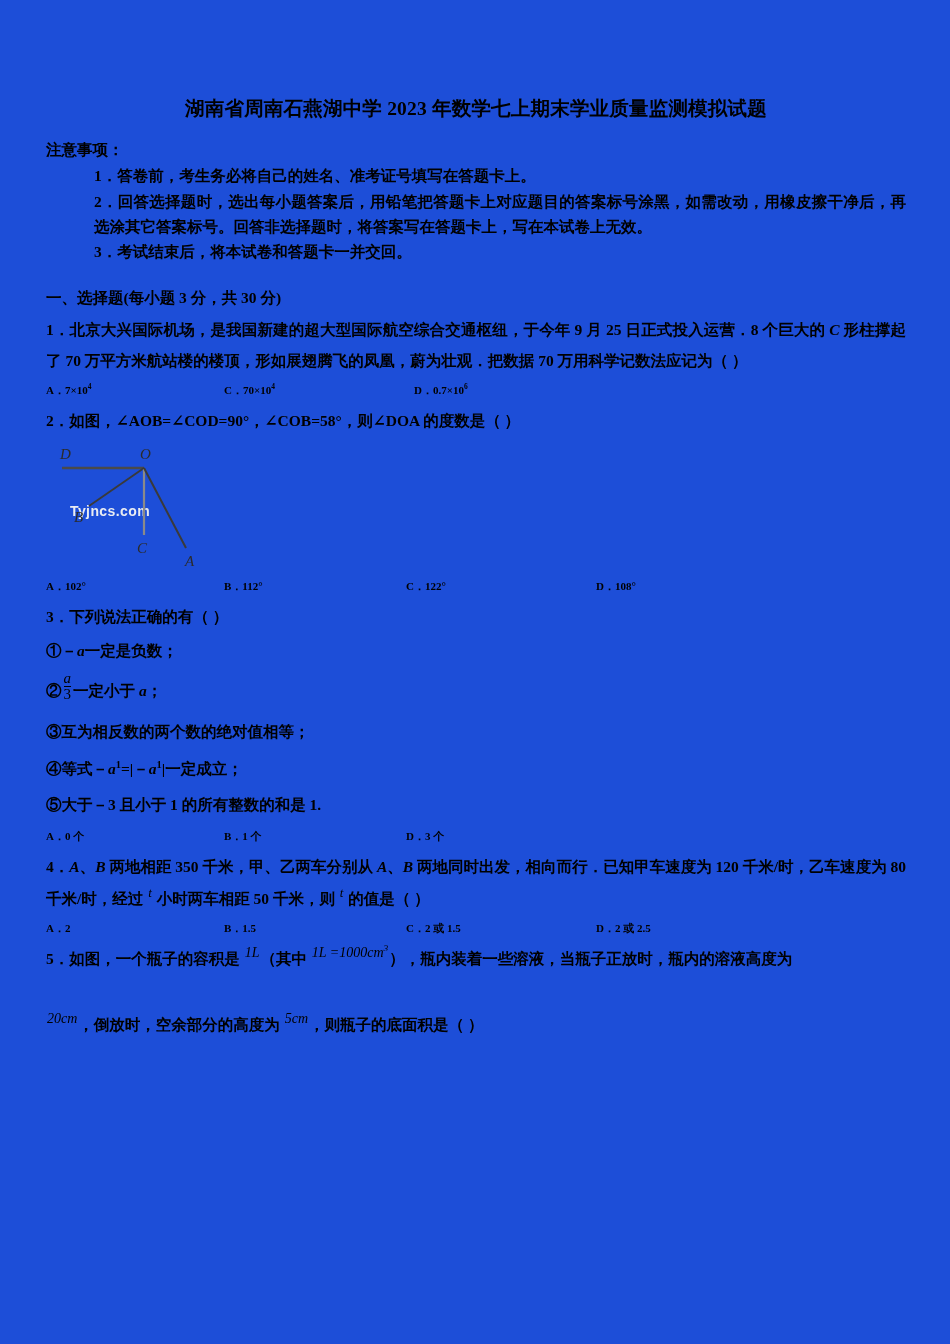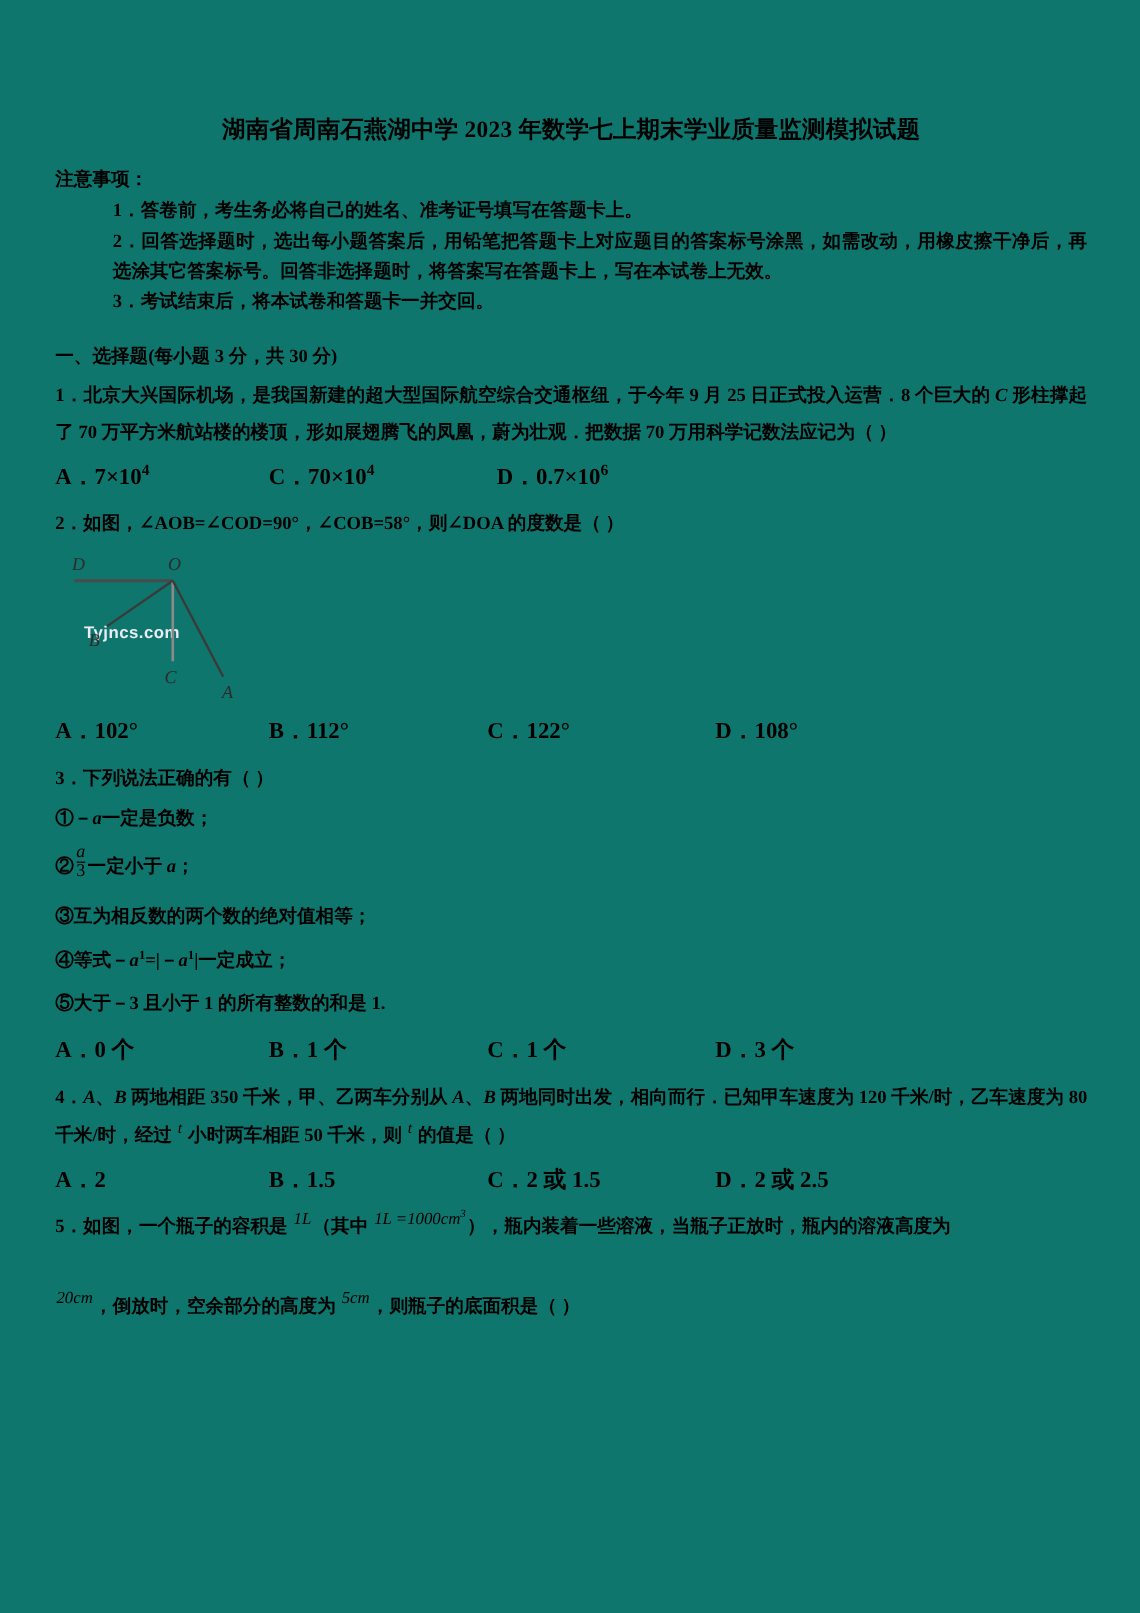--- a/index.html
+++ b/index.html
@@ -9,21 +9,21 @@
     background: #ffffff;
   }
   body {
     font-family: "Liberation Serif", "DejaVu Serif", serif;
     color: #000000;
   }
   .page {
     position: relative;
     width: 950px;
     height: 1344px;
-    background: #0f766e;
+    background: #1d4ed8;
     box-sizing: border-box;
     overflow: hidden;
   }
   .content {
     position: absolute;
     left: 46px;
     top: 96px;
     width: 860px;
   }
 
@@ -79,21 +79,21 @@
   .q-sub {
     font-weight: bold;
     font-size: 15.5px;
     line-height: 2.35;
   }
 
   
   .options {
     display: flex;
     font-weight: bold;
-    font-size: 19px;
+    font-size: 11px;
     line-height: 2.0;
     margin: 2px 0 4px 0;
   }
   .options .opt {
     flex: 0 0 auto;
   }
   .opt-a { width: 178px; }
   .opt-b { width: 182px; }
   .opt-c { width: 190px; }
   .opt-d { width: 180px; }
@@ -242,21 +242,20 @@
 
       <div class="q-sub"><span>③</span><span>互为相反数的两个数的绝对值相等；</span></div>
 
       <div class="q-sub"><span>④</span><span>等式－</span><span class="it">a</span><sup>1</sup><span>=|－</span><span class="it">a</span><sup>1</sup><span>|一定成立；</span></div>
 
       <div class="q-sub"><span>⑤</span><span>大于－3 且小于 1 的所有整数的和是 1.</span></div>
 
       <div class="options">
         <span class="opt opt-a"><span>A．</span><span>0 个</span></span>
         <span class="opt opt-b"><span>B．</span><span>1 个</span></span>
-        <span class="opt opt-c"><span>C．</span><span>1 个</span></span>
         <span class="opt opt-d"><span>D．</span><span>3 个</span></span>
       </div>
     </div>
 
     <div class="question">
       <div class="q-body"><span>4．</span><span class="it">A</span><span>、</span><span class="it">B</span><span> 两地相距 350 千米，甲、乙两车分别从 </span><span class="it">A</span><span>、</span><span class="it">B</span><span> 两地同时出发，相向而行．已知甲车速度为 120 千米/时，乙车速度为 80 千米/时，经过 </span><span class="mathbit math-small">t</span><span> 小时两车相距 50 千米，则 </span><span class="mathbit math-small">t</span><span> 的值是（  ）</span></div>
 
       <div class="options">
         <span class="opt opt-a"><span>A．</span><span>2</span></span>
         <span class="opt opt-b"><span>B．</span><span>1.5</span></span>

